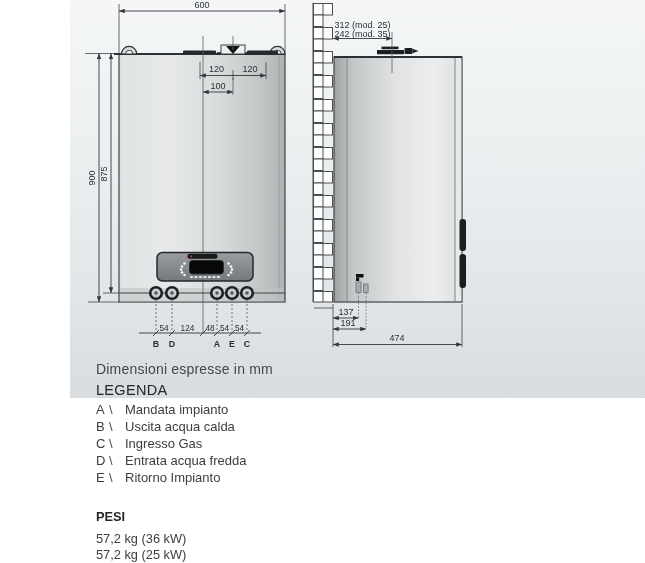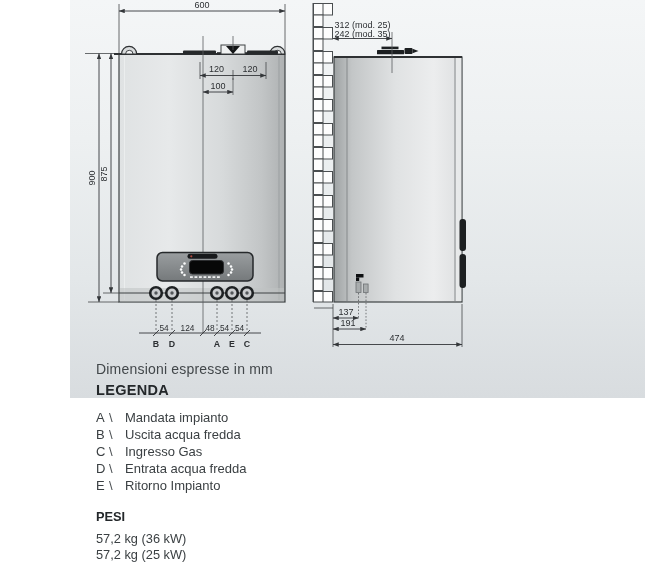--- a/index.html
+++ b/index.html
@@ -17,21 +17,21 @@
   }
   svg.drawing{position:absolute;left:0;top:0;}
   .note{
     position:absolute;left:96px;top:361px;
     font-size:14px;color:#42474a;letter-spacing:.2px;
   }
   .legend{
     position:absolute;left:96px;top:382px;color:#3b4043;
   }
   .legend .legend-title{
-    font-size:14.5px;font-weight:bold;color:#23272a;letter-spacing:.3px;margin-bottom:12px;
+    font-size:14.5px;font-weight:normal;color:#23272a;letter-spacing:.3px;margin-bottom:4px;
   }
   .legend .legend-row{
     font-size:13px;line-height:16.9px;white-space:nowrap;
   }
   .legend .lkey{display:inline-block;width:13px;}
   .legend .lsep{display:inline-block;width:16px;color:#4a4f52;}
   .weights{
     position:absolute;left:96px;top:509px;color:#3b4043;
   }
   .weights .weights-title{font-size:12.8px;font-weight:bold;color:#23272a;margin-bottom:7px;}
@@ -259,21 +259,21 @@
   </svg>
 
   <div class="note">Dimensioni espresse in mm</div>
 
   <div class="legend">
     <div class="legend-title">LEGENDA</div>
     <div class="legend-row">
       <span class="lkey">A</span><span class="lsep">\</span><span class="llabel">Mandata impianto</span>
     </div>
     <div class="legend-row">
-      <span class="lkey">B</span><span class="lsep">\</span><span class="llabel">Uscita acqua fredda</span>
+      <span class="lkey">B</span><span class="lsep">\</span><span class="llabel">Uscita acqua calda</span>
     </div>
     <div class="legend-row">
       <span class="lkey">C</span><span class="lsep">\</span><span class="llabel">Ingresso Gas</span>
     </div>
     <div class="legend-row">
       <span class="lkey">D</span><span class="lsep">\</span><span class="llabel">Entrata acqua fredda</span>
     </div>
     <div class="legend-row">
       <span class="lkey">E</span><span class="lsep">\</span><span class="llabel">Ritorno Impianto</span>
     </div>

